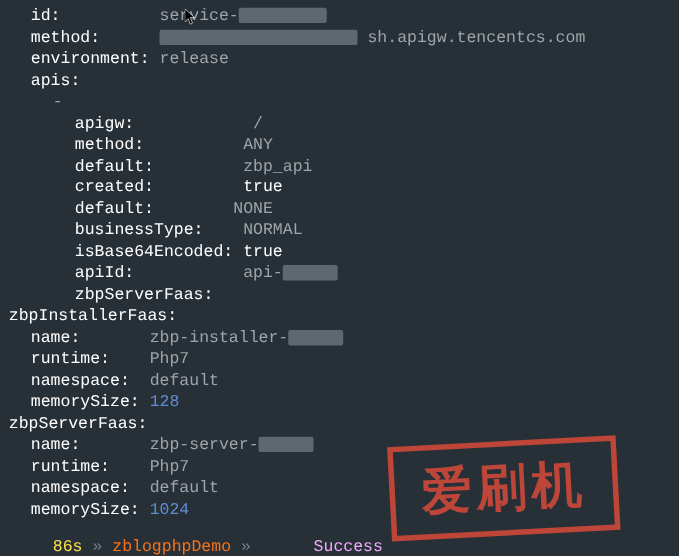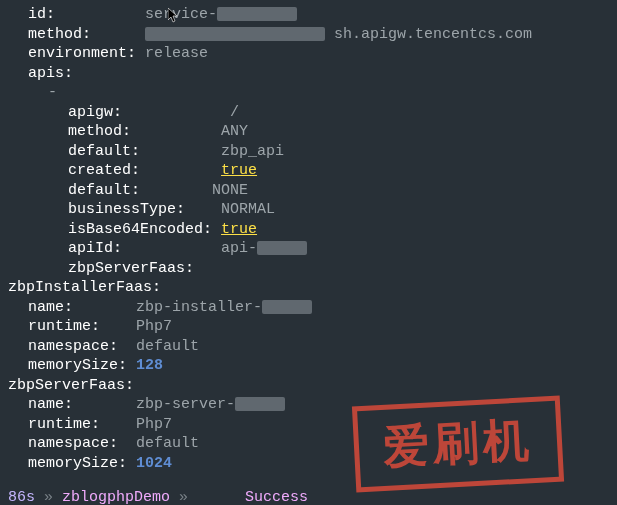--- a/index.html
+++ b/index.html
@@ -20,25 +20,25 @@
       position: relative;
     }
     .line {
       white-space: pre;
     }
     .indent1 { padding-left: 20px; }
     .indent2 { padding-left: 40px; }
     .indent3 { padding-left: 60px; }
     .key { color: #ffffff; }
     .val { color: #9da5aa; }
-    .val-green { color: #fde047; text-decoration: underline; }
-    .val-blue { color: #5f8dd3; font-weight: bold; }
-    .prompt-time { color: #c4b5fd; }
+    .val-green { color: #ffffff; }
+    .val-blue { color: #5f8dd3; }
+    .prompt-time { color: #fde047; margin-left: 40px; }
     .prompt-sep { color: #7a8288; }
-    .prompt-proj { color: #f0abfc; }
+    .prompt-proj { color: #f97316; }
     .prompt-status { color: #f0abfc; margin-left: 48px; }
     .blur {
       background: #60686f;
       color: transparent;
       border-radius: 2px;
       display: inline-block;
       height: 14px;
       vertical-align: middle;
     }
     .blur-sm { width: 50px; }

